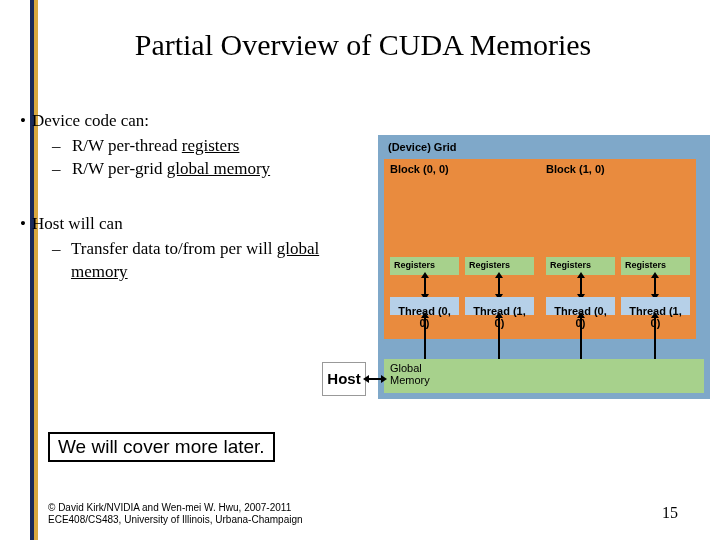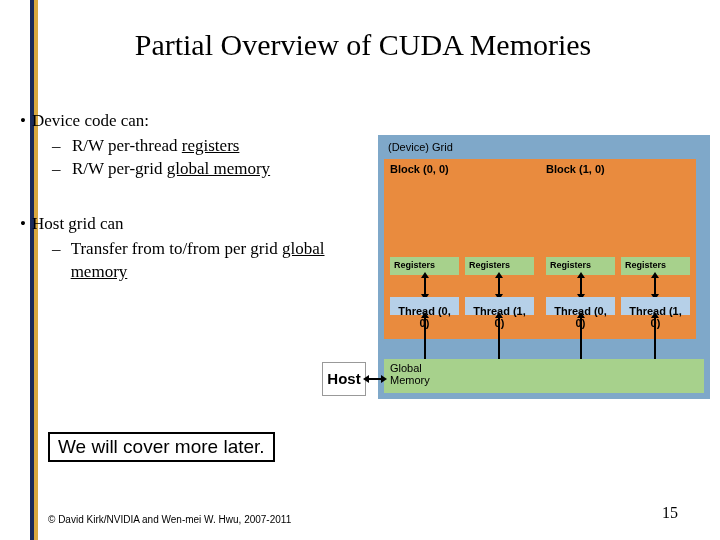--- a/index.html
+++ b/index.html
@@ -49,21 +49,21 @@
   .grid-box {
     position: absolute;
     top: 135px;
     left: 378px;
     width: 332px;
     height: 264px;
     background: #7fa8c9;
     padding: 6px 6px 6px 6px;
     font-family: Arial, sans-serif;
   }
-  .grid-label { font-size: 11px; font-weight: normal; margin: 0 0 6px 4px; }
+  .grid-label { font-size: 11px; font-weight: bold; margin: 0 0 6px 4px; }
   .blocks-row { display: flex; }
   .block {
     width: 156px;
     height: 180px;
     background: #e98b3e;
     position: relative;
   }
   .block-label { font-size: 11px; font-weight: bold; margin: 4px 0 0 6px; }
   .regs-row {
     position: absolute;
@@ -203,25 +203,25 @@
     <span class="dash">–</span>
     <span><span>R/W per-thread </span><span class="underline">registers</span></span>
   </div>
   <div class="bl2">
     <span class="dash">–</span>
     <span><span>R/W per-grid </span><span class="underline">global memory</span></span>
   </div>
 
   <div class="bl1 group2">
     <span class="dot">•</span>
-    <span>Host grid can</span>
+    <span>Host will can</span>
   </div>
   <div class="bl2">
     <span class="dash">–</span>
-    <span><span>Transfer from to/from per grid </span><span class="underline">global memory</span></span>
+    <span><span>Transfer data to/from per will </span><span class="underline">global memory</span></span>
   </div>
 </div>
 
 <div class="grid-box">
   <div class="grid-label">(Device) Grid</div>
   <div class="blocks-row">
     <div class="block">
       <div class="block-label">Block (0, 0)</div>
       <div class="regs-row">
         <div class="reg">Registers</div>
@@ -256,15 +256,16 @@
 Memory</div>
 </div>
 
 <div class="host-box">Host</div>
 <div class="arrow-horiz"></div>
 
 <div class="note-box">We will cover more later.</div>
 
 <div class="copyright">
   <div>© David Kirk/NVIDIA and Wen-mei W. Hwu, 2007-2011</div>
+  <div>ECE408/CS483, University of Illinois, Urbana-Champaign</div>
 </div>
 
 <div class="slidenum">15</div>
 
 </body></html>

